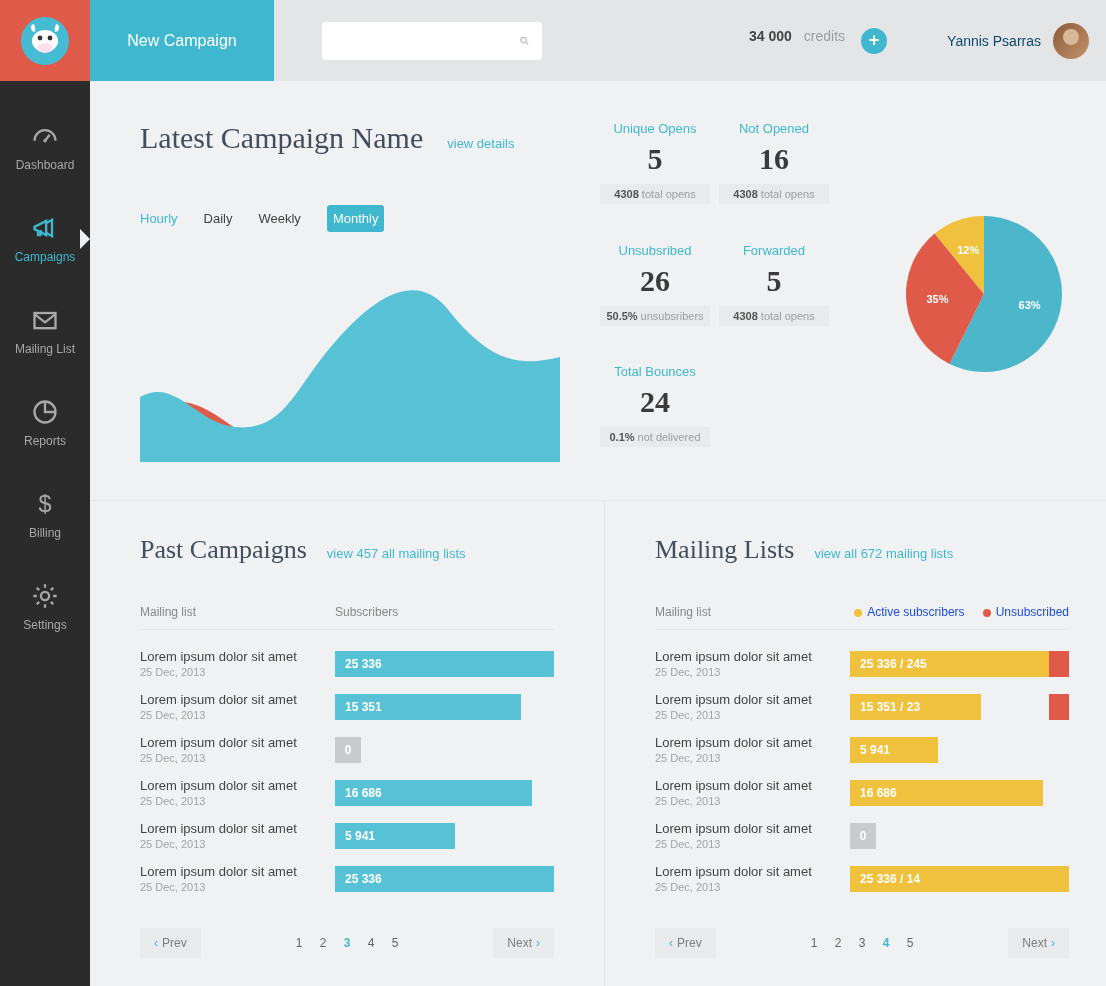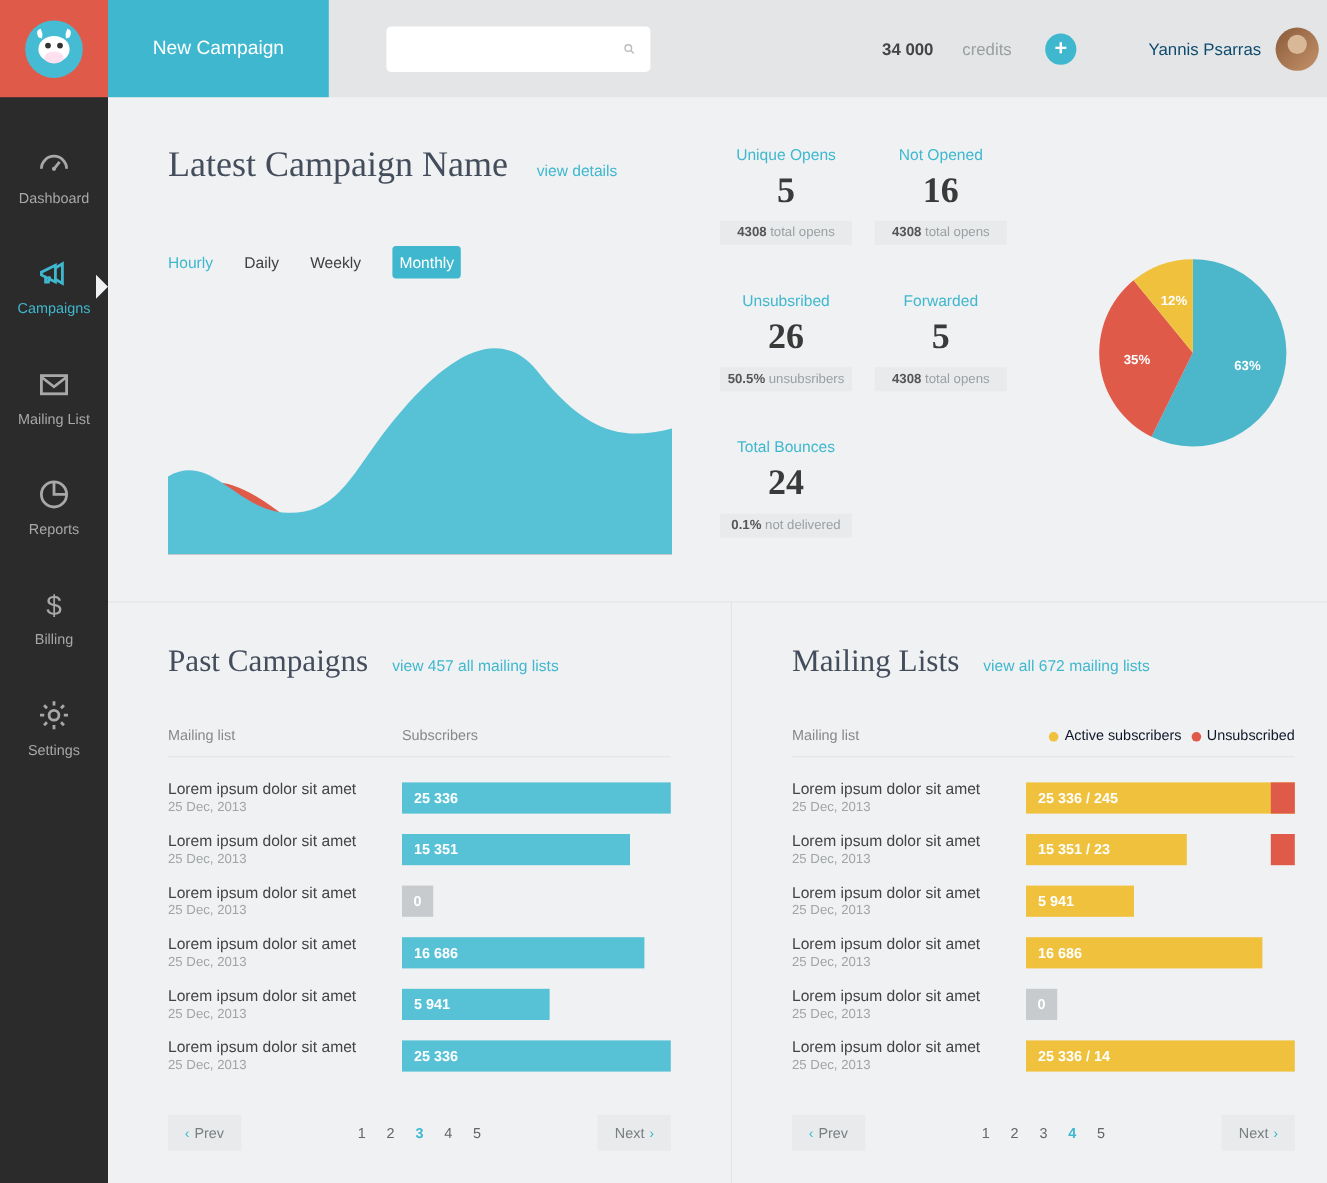--- a/index.html
+++ b/index.html
@@ -14,58 +14,58 @@
 .nav-item.active{color:#3fb8cf}
 .nav-item.active::after{content:"";position:absolute;right:-10px;top:50%;margin-top:-10px;border:10px solid transparent;border-right-color:#f0f1f2;transform:rotate(180deg)}
 .nav-item svg{width:28px;height:28px}
 
 .main{flex:1;display:flex;flex-direction:column}
 .topbar{height:81px;background:#e3e5e6;display:flex;align-items:center}
 .new-camp{width:184px;height:81px;background:#3fb8cf;color:#fff;font-size:16px;display:flex;align-items:center;justify-content:center;cursor:pointer}
 .search{margin-left:48px;width:220px;height:38px;background:#fff;border-radius:4px;display:flex;align-items:center;padding:0 12px}
 .search svg{width:20px;height:20px;margin-left:auto;fill:#b8bcbe}
 .search input{border:none;outline:none;flex:1;font-size:14px;background:transparent}
-.credits{margin-left:auto;display:flex;align-items:center;gap:24px;font-size:14px}
+.credits{margin-left:auto;display:flex;align-items:flex-start;gap:12px;font-size:14px}
 .credits .num{font-weight:700;color:#444}
 .credits .lbl{color:#9a9e9f}
 .add-btn{width:26px;height:26px;border-radius:50%;background:#3fb8cf;color:#fff;display:flex;align-items:center;justify-content:center;font-size:18px;font-weight:700;cursor:pointer;margin-left:4px}
 .user{margin-left:60px;margin-right:30px;display:flex;align-items:center;gap:12px;font-size:14px;color:#0c4a6e}
 .avatar{width:36px;height:36px;border-radius:50%;background:linear-gradient(135deg,#8a5a3a 0%,#c4936a 100%);position:relative;overflow:hidden}
 .avatar::after{content:"";position:absolute;left:10px;top:6px;width:16px;height:16px;background:#d8b896;border-radius:50%}
 
 .content{flex:1;display:flex;flex-direction:column}
 .section-top{padding:40px 50px 34px 50px;display:flex;gap:40px}
 .left-col{flex:0 0 420px}
 .title-row{display:flex;align-items:baseline;gap:24px}
 h1{font-family:Georgia,"Times New Roman",serif;font-size:30px;font-weight:400;color:#434d5c;margin:0}
 .link-blue{color:#3fb8cf;font-size:13px;cursor:pointer}
 .tabs{display:flex;gap:26px;margin-top:50px;align-items:center;font-size:13px}
 .tab{color:#3f3f3f;cursor:pointer}
 .tab.accent{color:#3fb8cf}
 .tab.active{background:#3fb8cf;color:#fff;padding:6px 6px;border-radius:3px}
 .wave{margin-top:30px;width:420px;height:200px}
 
-.metrics{display:grid;grid-template-columns:repeat(2,110px);gap:20px 19px}
+.metrics{display:grid;grid-template-columns:repeat(2,110px);gap:20px 9px}
 .metric{text-align:center}
 .metric .m-title{color:#3fb8cf;font-size:13px}
 .metric .m-val{font-size:30px;font-weight:700;color:#3a3a3a;margin:6px 0 8px;font-family:Georgia,serif;position:relative;display:inline-block}
 .metric .pct{font-size:12px;position:relative;top:-14px;left:2px}
 .metric .m-sub{background:#e8eaeb;font-size:11px;padding:4px 0}
 .metric .m-sub .n{color:#555;font-weight:600}
 .metric .m-sub .t{color:#9aa0a3;margin-left:3px}
 .pie-wrap{margin-left:30px;width:170px;display:flex;align-items:center;justify-content:center}
 .pie-wrap svg{width:170px;height:170px}
 .pie-label{fill:#fff;font-size:11px;font-weight:600}
 
 .panels{display:flex;border-top:1px solid #e3e5e6;flex:1}
 .panel{flex:1;padding:34px 50px 20px 50px}
 .panel:first-child{border-right:1px solid #e3e5e6}
 .panel-head{display:flex;align-items:baseline;gap:20px}
 .panel h2{font-family:Georgia,serif;font-size:26px;font-weight:400;color:#434d5c;margin:0}
-.legend{margin-left:auto;display:flex;gap:8px;font-size:12px;color:#0f172a}
+.legend{margin-left:auto;display:flex;gap:18px;font-size:12px;color:#1d4ed8}
 .dot{width:8px;height:8px;border-radius:50%;display:inline-block;margin-right:5px;vertical-align:middle}
 .cols-head{display:flex;font-size:12px;color:#888;margin-top:40px;padding-bottom:10px;border-bottom:1px solid #e3e5e6}
 .cols-head .c1{flex:0 0 195px}
 .rows{margin-top:12px}
 .row{display:flex;align-items:center;height:43px}
 .row .info{flex:0 0 195px}
 .row .info .t1{font-size:13px;color:#444}
 .row .info .t2{font-size:11px;color:#a0a4a6;margin-top:2px}
 .bar-wrap{flex:1;position:relative;height:26px}
 .bar{height:26px;display:flex;align-items:center;padding:0 10px;color:#fff;font-size:12px;font-weight:600}

